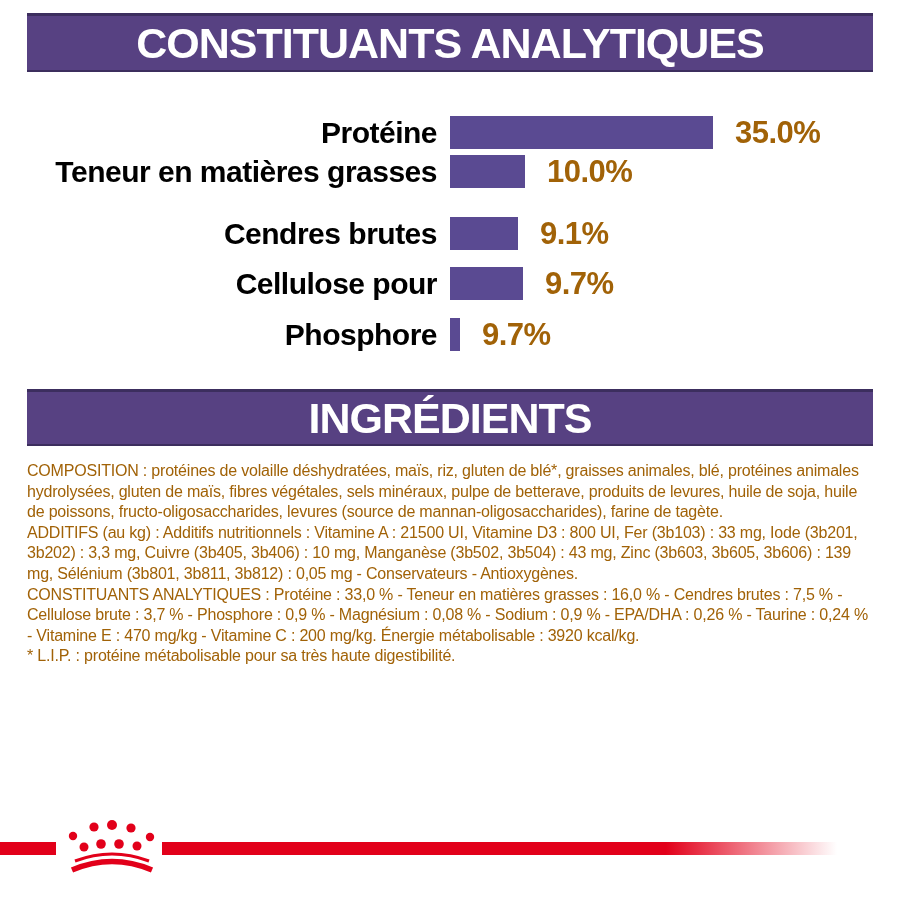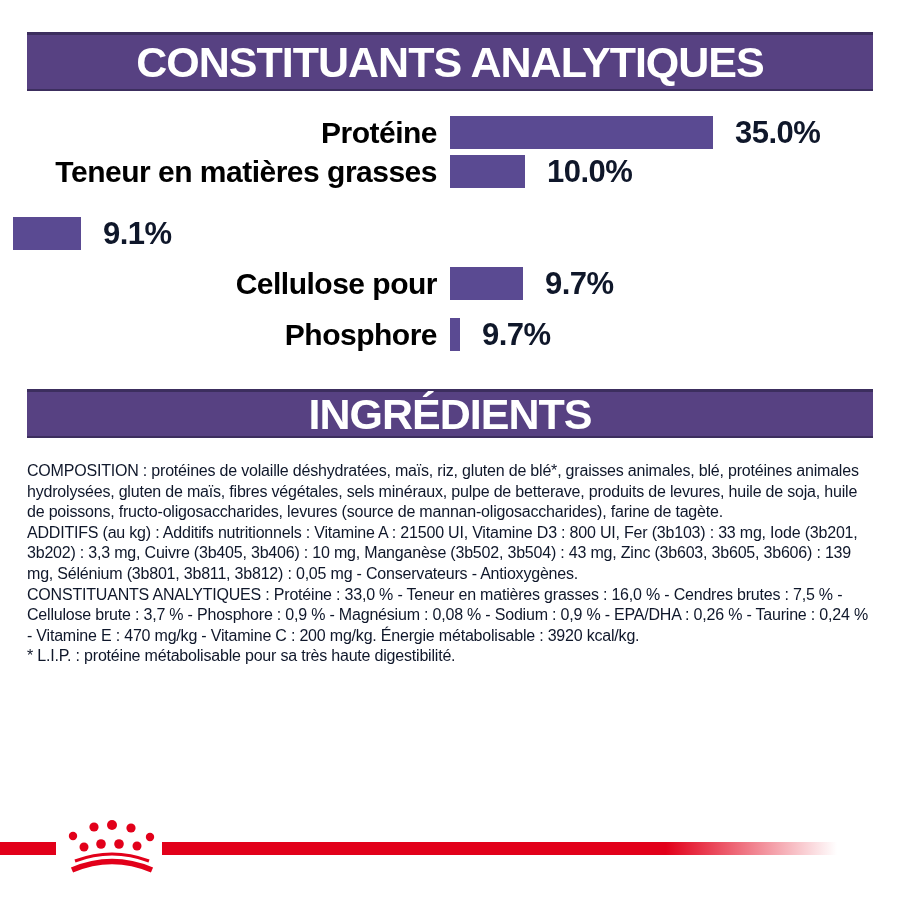--- a/index.html
+++ b/index.html
@@ -9,48 +9,48 @@
   }
   
   .banner{
     position:absolute;left:27px;width:846px;
     background:var(--purple-banner,#574182);
     border-top:3px solid var(--purple-dark,#3c2e5e);
     border-bottom:2px solid var(--purple-dark,#3c2e5e);
     display:flex;align-items:center;justify-content:center;
     box-sizing:border-box;
   }
-  .banner-1{top:32px;height:59px;}
-  .banner-2{top:389px;height:49px;text-align:center;}
+  .banner-1{top:13px;height:59px;}
+  .banner-2{top:389px;height:57px;text-align:center;}
   .banner-title{
     color:#ffffff;font-weight:bold;font-size:43px;letter-spacing:-1px;
     white-space:nowrap;
   }
   
   .chart{position:absolute;left:0;top:0;width:900px;}
   .chart-row{
     position:absolute;left:0;height:33px;width:900px;
     display:flex;align-items:center;
   }
   .chart-label{
     width:437px;text-align:right;font-weight:bold;font-size:30px;
     letter-spacing:-0.5px;color:#000;line-height:33px;white-space:nowrap;
   }
   .chart-bar{
     margin-left:13px;height:100%;
     background:var(--purple-bar,#5a4a92);
   }
   .chart-value{
-    margin-left:22px;font-weight:bold;font-size:31px;color:#0f172a;
+    margin-left:22px;font-weight:bold;font-size:31px;color:#a16207;
     letter-spacing:-0.5px;white-space:nowrap;
   }
   
   .bodytext{
     position:absolute;left:27px;top:461px;width:848px;
-    font-size:16px;line-height:20.6px;letter-spacing:-0.2px;color:#0f172a;
+    font-size:16px;line-height:20.6px;letter-spacing:-0.2px;color:#a16207;
   }
   .bodytext p{margin:0;}
   
   .red-band{
     position:absolute;left:0;top:842px;width:900px;height:13px;
     background:linear-gradient(to right,
       var(--red,#e2001a) 0%,var(--red,#e2001a) 74%,
       rgba(226,0,26,0) 93%);
   }
   .crown-box{
@@ -76,20 +76,21 @@
       <span class="chart-value">35.0%</span>
     </div>
 
     <div class="chart-row" style="top:155px">
       <span class="chart-label">Teneur en matières grasses</span>
       <div class="chart-bar" style="width: 75px;"></div>
       <span class="chart-value">10.0%</span>
     </div>
 
     <div class="chart-row" style="top:217px">
+      <span class="chart-label">Cendres brutes</span>
       <div class="chart-bar" style="width: 68px;"></div>
       <span class="chart-value">9.1%</span>
     </div>
 
     <div class="chart-row" style="top:267px">
       <span class="chart-label">Cellulose pour</span>
       <div class="chart-bar" style="width: 73px;"></div>
       <span class="chart-value">9.7%</span>
     </div>
 

